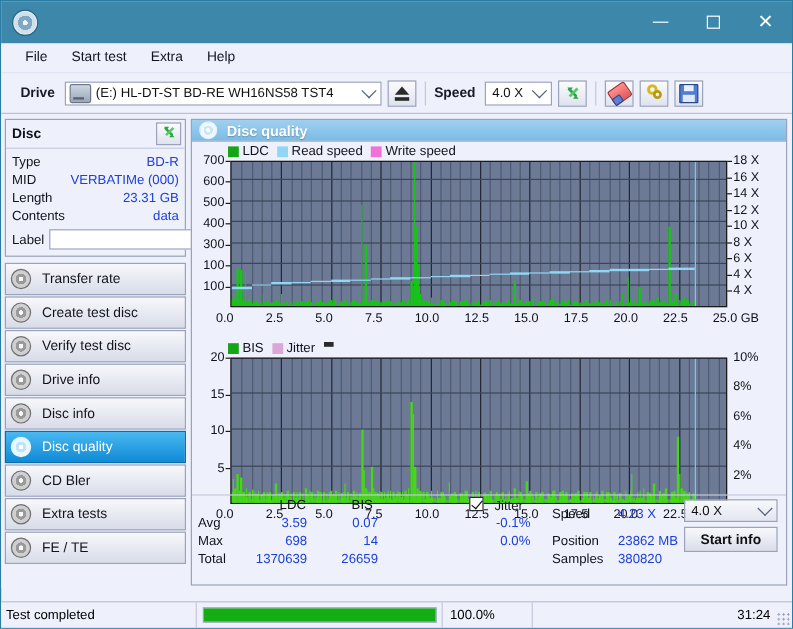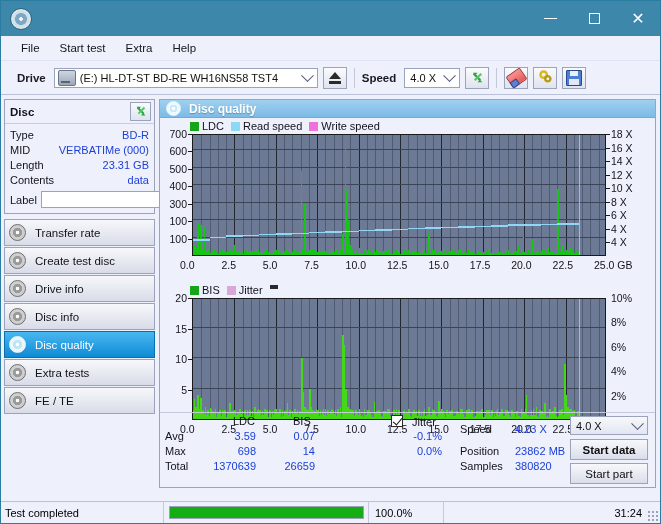--- a/index.html
+++ b/index.html
@@ -266,29 +266,37 @@
         <div class="navbtn">
           <span class="disc-ico"></span>
           <span class="nlabel">Transfer rate</span>
         </div>
         <div class="navbtn">
           <span class="disc-ico"></span>
           <span class="nlabel">Create test disc</span>
         </div>
         <div class="navbtn">
           <span class="disc-ico"></span>
+          <span class="nlabel">Verify test disc</span>
+        </div>
+        <div class="navbtn">
+          <span class="disc-ico"></span>
           <span class="nlabel">Drive info</span>
         </div>
         <div class="navbtn">
           <span class="disc-ico"></span>
           <span class="nlabel">Disc info</span>
         </div>
         <div class="navbtn active">
           <span class="disc-ico"></span>
           <span class="nlabel">Disc quality</span>
+        </div>
+        <div class="navbtn">
+          <span class="disc-ico"></span>
+          <span class="nlabel">CD Bler</span>
         </div>
         <div class="navbtn">
           <span class="disc-ico"></span>
           <span class="nlabel">Extra tests</span>
         </div>
         <div class="navbtn">
           <span class="disc-ico"></span>
           <span class="nlabel">FE / TE</span>
         </div>
       </div>
@@ -1656,22 +1664,21 @@
           <div class="st-col st-v" style="left:355px;top:10px;">4.23 X</div>
           <div class="st-col st-h" style="left:300px;top:32px;">Position</div>
           <div class="st-col st-v" style="left:355px;top:32px;">23862 MB</div>
           <div class="st-col st-h" style="left:300px;top:47px;">Samples</div>
           <div class="st-col st-v" style="left:355px;top:47px;">380820</div>
 
           <div class="combo" style="position:absolute;left:410px;top:3px;width:78px;height:19px;background:linear-gradient(#f7f8fb,#e2e6f0);">
             <span class="ctext" style="margin-left:5px;">4.0 X</span>
             <span class="caret"></span>
           </div>
-          <div class="btn" style="position:absolute;left:410px;top:26px;width:78px;height:21px;font-weight:bold;">Start data</div>
-          <div class="btn" style="position:absolute;left:410px;top:50px;width:78px;height:21px;">Start part</div>
+          <div class="btn" style="position:absolute;left:410px;top:26px;width:78px;height:21px;font-weight:bold;">Start info</div>
         </div>
       </div>
     </div>
   </div>
 
   <div class="statusbar">
     <div class="sb-cell" style="width:163px;padding-left:4px;">Test completed</div>
     <div class="sb-cell" style="width:205px;justify-content:center;">
       <div class="progress">
           <div id="progfill" style="width: 100%;"></div>

